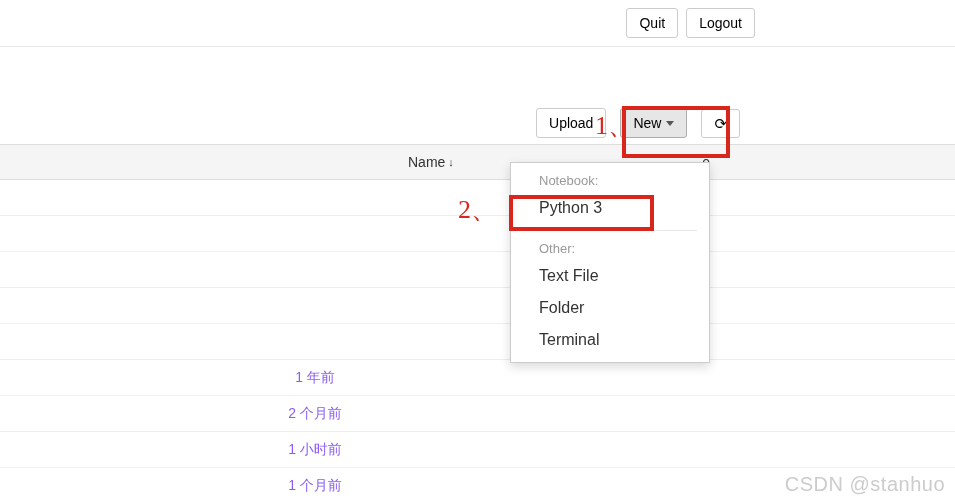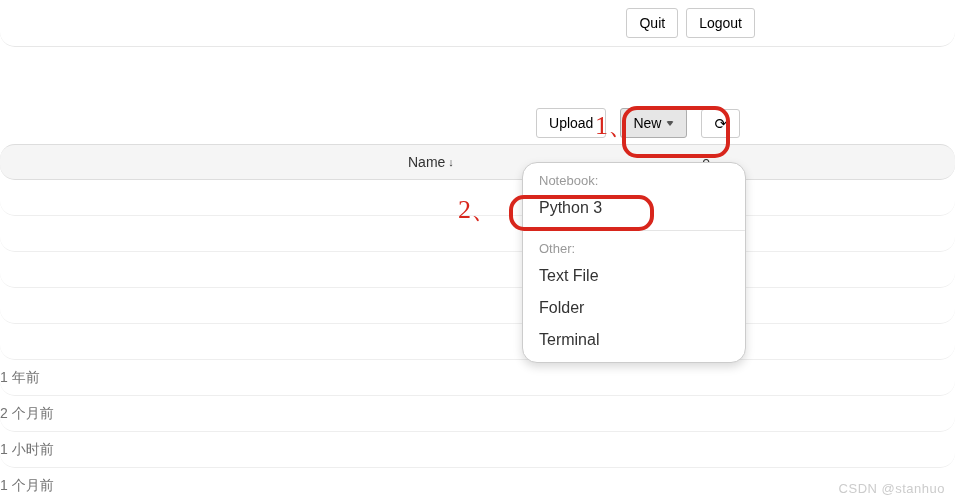--- a/index.html
+++ b/index.html
@@ -1,15 +1,15 @@
 <!DOCTYPE html>
 <html><head>
   <meta charset="utf-8">
   <style>
-    * { box-sizing: border-box; margin: 0; padding: 0; border-radius: 15px; }
+    * { box-sizing: border-box; margin: 0; padding: 0; }
     body {
       font-family: "Helvetica Neue", Helvetica, Arial, sans-serif;
       font-size: 14px;
       color: #333;
       background: #fff;
       width: 955px;
       height: 502px;
       position: relative;
       overflow: hidden;
     }
@@ -74,36 +74,35 @@
     }
     .size-col {
       margin-left: auto;
       margin-right: 225px;
     }
     .list-row {
       height: 36px;
       border-bottom: 1px solid #eee;
       display: flex;
       align-items: center;
-      justify-content: flex-start;
+      justify-content: center;
       padding-right: 325px;
       font-size: 14px;
-      color: #737373;
+      color: #8b5cf6;
     }
     .dropdown {
       position: absolute;
       top: 162px;
       left: 510px;
-      width: 224px;
+      width: 200px;
       background: #fff;
       border: 1px solid #ccc;
       box-shadow: 0 4px 10px rgba(0,0,0,.15);
-      padding: 6px 0;
+      padding: 6px 12px;
       z-index: 10;
-      margin-left: 12px;
     }
     .dropdown .section-label {
       padding: 4px 16px;
       color: #999;
       font-size: 13px;
     }
     .dropdown .item {
       padding: 7px 16px;
       font-size: 16px;
       color: #333;
@@ -129,21 +128,21 @@
       font-family: "SimSun", serif;
       z-index: 20;
     }
     .label-1 { top: 108px; left: 595px; }
     .label-2 { top: 192px; left: 458px; }
     .watermark {
       position: absolute;
       bottom: 6px;
       right: 10px;
       color: #ccc;
-      font-size: 13px;
+      font-size: 20px;
       letter-spacing: 0.5px;
     }
   </style>
 </head>
 <body>
 
 <div class="top-bar">
   <button class="btn">Quit</button>
   <button class="btn">Logout</button>
 </div>

